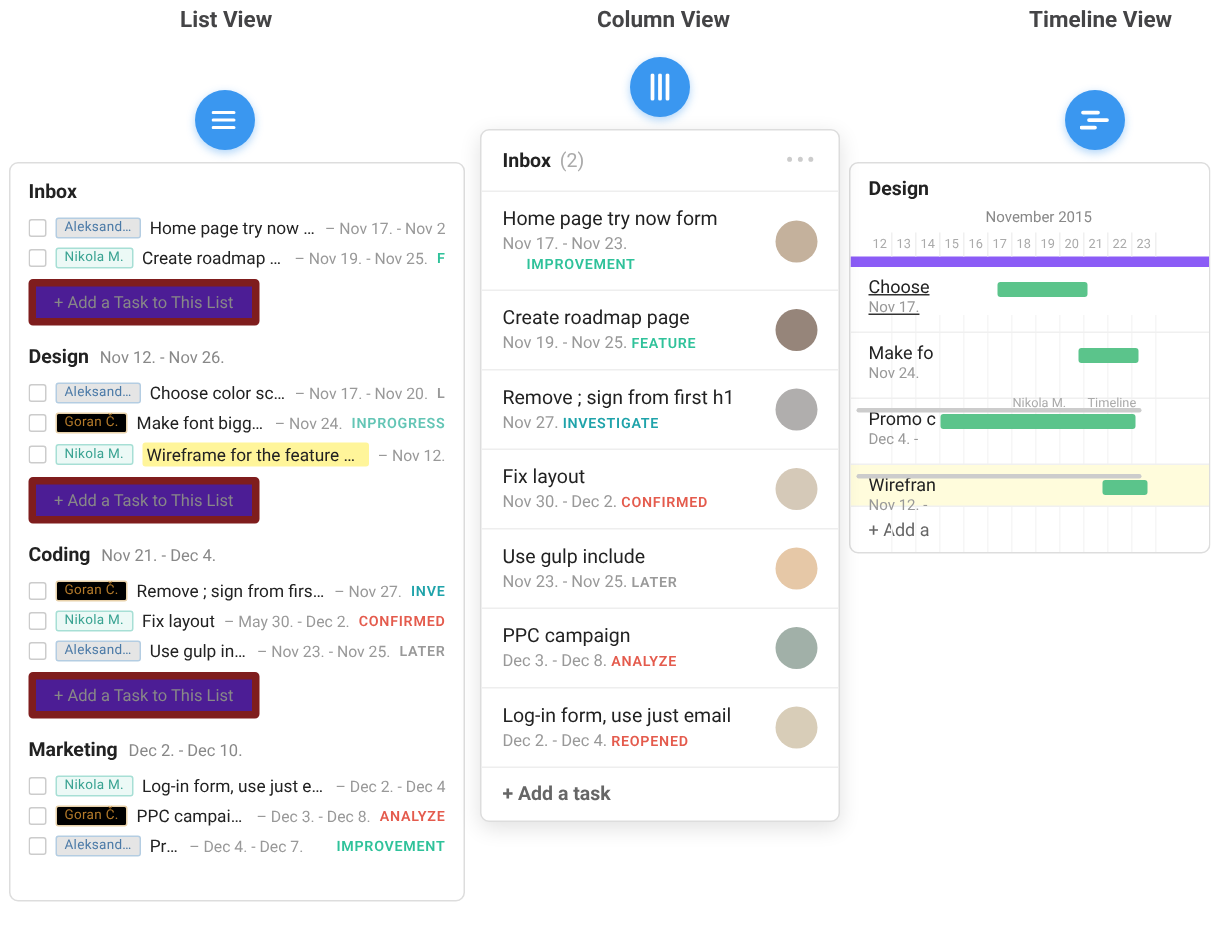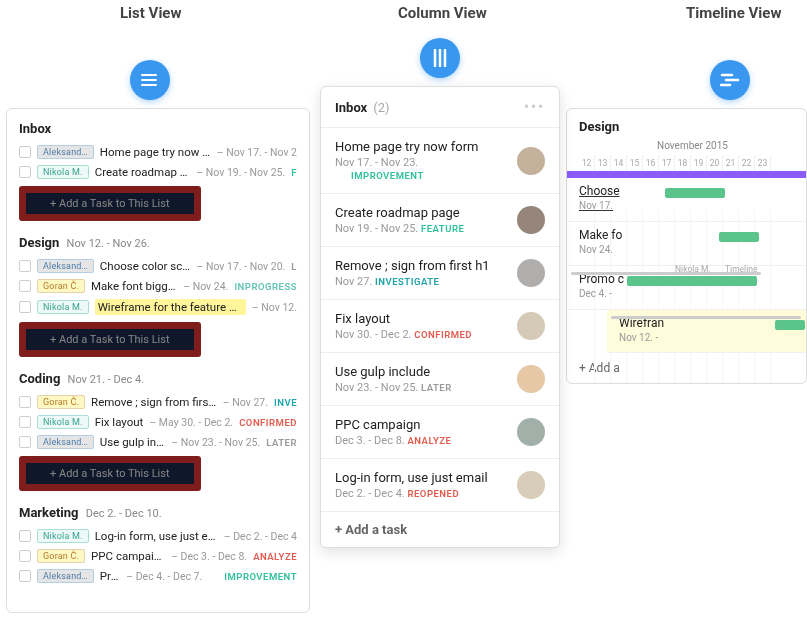--- a/index.html
+++ b/index.html
@@ -47,37 +47,37 @@
   .task-row .chk {
     width: 12px; height: 12px; border: 1px solid #ccc; border-radius: 2px;
     flex-shrink: 0;
   }
   .pill {
     display: inline-block; padding: 1px 5px; font-size: 9px;
     border: 1px solid; border-radius: 2px; flex-shrink: 0;
     letter-spacing: .2px;
   }
   .pill-blue   { color:#4b7aa7; border-color:#b4cde2; background:#e5e5e5; }
-  .pill-orange { color:#b47a2a; border-color:#e8d1aa; background:#fef9c3; }
+  .pill-orange { color:#b47a2a; border-color:#e8d1aa; background:#000000; }
   .pill-teal   { color:#3aa392; border-color:#a7dfd5; background:#ecf9f6; }
   .task-title { color:#222; overflow:hidden; text-overflow:ellipsis; }
   .task-title.hl { background:#fff59a; padding:1px 3px; border-radius:2px; }
   .date-span { color:#999; font-size: 10.5px; }
   .tag { font-size: 9.5px; letter-spacing: .5px; font-weight:600; text-transform: uppercase; }
   .tag-improve    { color:#2fc29a;padding-left:16px; }
   .tag-feature    { color:#2fc29a; }
   .tag-inprogress { color:#63c5b5; }
   .tag-investigate{ color:#1fa3aa; }
   .tag-confirmed  { color:#e45b4d; }
   .tag-later      { color:#999; }
   .tag-analyze    { color:#e45b4d; }
   .tag-reopened   { color:#e45b4d; }
   .add-btn {
-    border:7px solid #7f1d1d; border-radius:3px; padding:4px 24px;
-    font-size:11px; color:#888; background:#0f172a; cursor:pointer; margin-top:4px;
+    border:5px solid #7f1d1d; border-radius:3px; padding:4px 12px;
+    font-size:11px; color:#888; background:#4c1d95; cursor:pointer; margin-top:4px;
     display:inline-block;
   }
   
   .col-panel { box-shadow: 0 4px 14px rgba(0,0,0,.12); border-radius:6px; }
   .col-header {
     display:flex; align-items:center; padding:12px 14px;
     border-bottom:1px solid #eee; font-weight:700; color:#222;
   }
   .col-header .count { color:#aaa; font-weight:400; margin-left:6px; }
   .dots { margin-left:auto; color:#ccc; letter-spacing:2px; font-size:14px; cursor:pointer;}
@@ -260,21 +260,21 @@
           <div class="tl-bar tl-green" style="left:152px;width:40px;"></div>
         </div>
         <div class="tl-row" style="height: 44px;">
           <div class="tl-title">Promo c</div>
           <div class="tl-date">Dec 4. -</div>
           <div class="tl-bar tl-grey" style="left:4px;width:190px;top:6px;"></div>
           <div class="tl-bar tl-green" style="left:60px;width:130px;"></div>
           <div class="tl-person" style="left:108px;">Nikola M.</div>
           <div class="tl-person" style="left:158px;">Timeline</div>
         </div>
-        <div class="tl-row hl" style="height: 43px; margin-left: 40px;">
+        <div class="tl-row hl" style="height: 28px;">
           <div class="tl-title">Wirefran</div>
           <div class="tl-date">Nov 12. -</div>
           <div class="tl-bar tl-grey" style="left:4px;width:190px;top:6px;"></div>
           <div class="tl-bar tl-green" style="left:168px;width:30px;"></div>
         </div>
       </div>
     <div class="tl-add">+ Add a</div>
   </div>
 </div>
 

